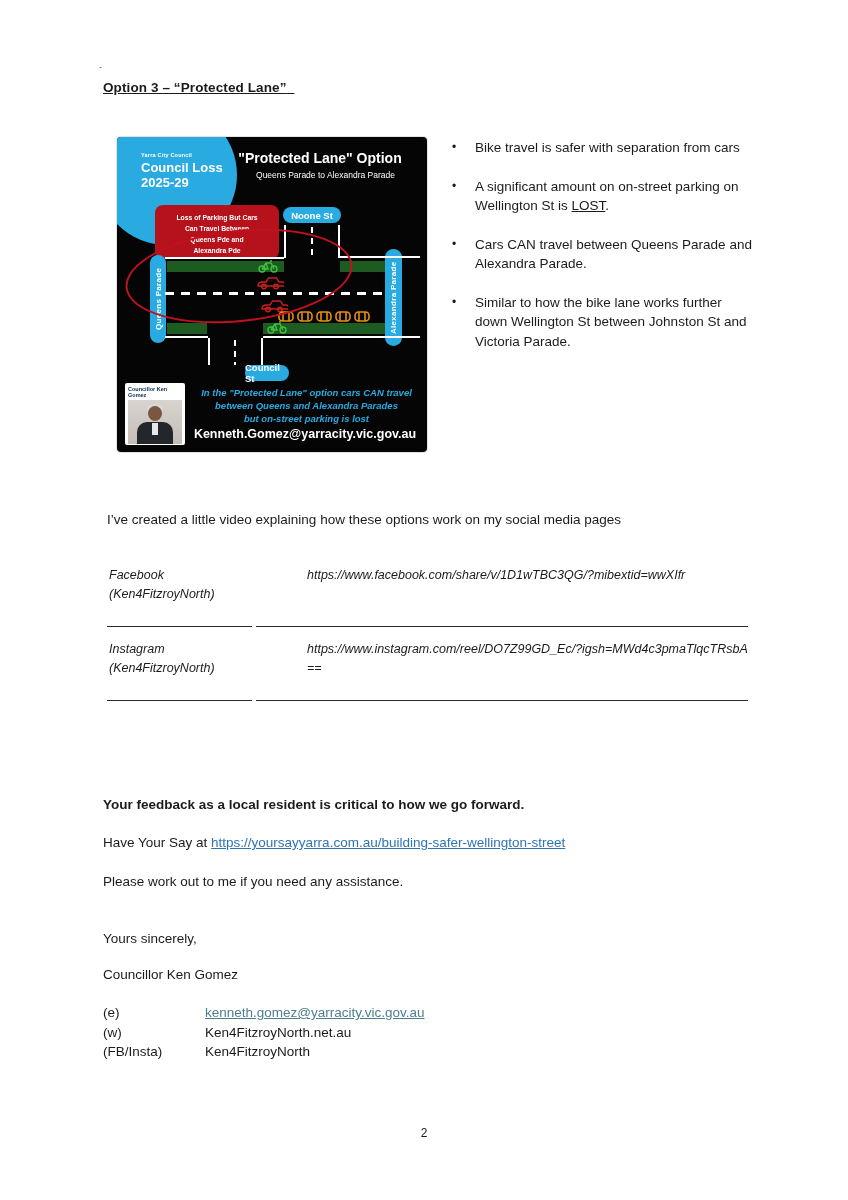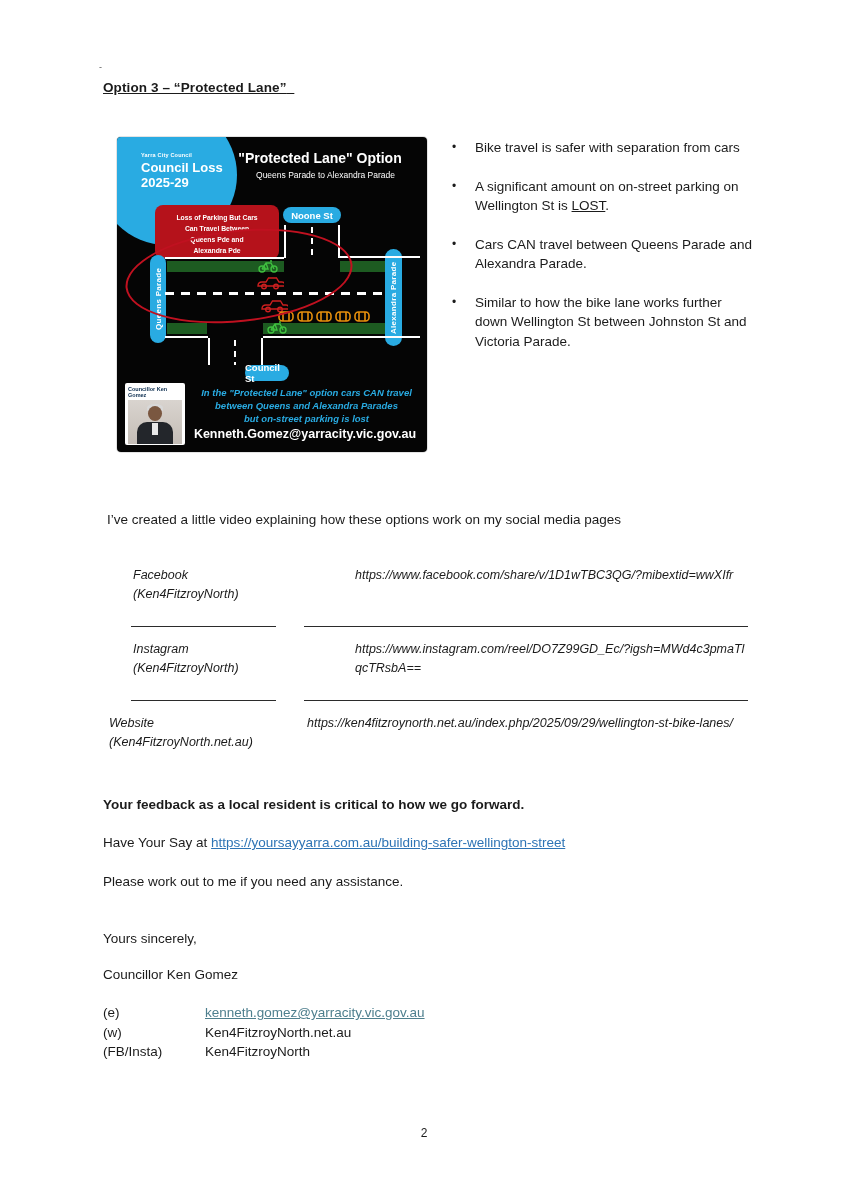--- a/index.html
+++ b/index.html
@@ -72,21 +72,21 @@
                 font-size:9.5px; font-weight:700; font-style:italic; line-height:13px; }
   .ig-email { left:68px; right:2px; top:290px; text-align:center; color:#fff; font-size:12.5px; font-weight:800; }
 
   
   .intro { left:107px; top:512px; font-size:13.5px; }
 
   .links-table { left:107px; top:553px; width:641px; }
   .lt-row { display:flex; font-style:italic; font-size:12.5px; line-height:19px; }
   .lt-row .c1 { width:145px; flex:0 0 145px; padding:13px 0 22px 2px; margin-right:4px; }
   .lt-row .c2 { flex:1; padding:13px 0 22px 51px; word-break:break-all; }
-  .lt-row.bordered .c1, .lt-row.bordered .c2 { border-bottom:1px solid #2b2b2b;margin-left:24px; }
+  .lt-row.bordered .c1, .lt-row.bordered .c2 { border-bottom:1px solid #2b2b2b; }
 
   .feedback-bold { left:103px; top:797px; font-size:13.5px; font-weight:700; }
   .have-say { left:103px; top:835px; font-size:13.5px; }
   a.say-link { color:#2e74b5; text-decoration:underline; cursor:pointer; }
   .assistance { left:103px; top:874px; font-size:13.5px; }
 
   .closing { left:103px; top:931px; font-size:13.5px; }
   .sig-name { left:103px; top:967px; font-size:13.5px; }
   .contacts { left:103px; top:1003px; font-size:13.5px; }
   .contact-row { display:flex; line-height:19.5px; }
@@ -245,27 +245,20 @@
       </div>
       <div class="c2">https://www.facebook.com/share/v/1D1wTBC3QG/?mibextid=wwXIfr</div>
     </div>
     <div class="lt-row bordered">
       <div class="c1">
         <div>Instagram</div>
         <div>(Ken4FitzroyNorth)</div>
       </div>
       <div class="c2">https://www.instagram.com/reel/DO7Z99GD_Ec/?igsh=MWd4c3pmaTlqcTRsbA==</div>
     </div>
-    <div class="lt-row">
-      <div class="c1">
-        <div>Website</div>
-        <div>(Ken4FitzroyNorth.net.au)</div>
-      </div>
-      <div class="c2">https://ken4fitzroynorth.net.au/index.php/2025/09/29/wellington-st-bike-lanes/</div>
-    </div>
   </div>
 
   <div class="abs have-say">
     <span>Have Your Say at </span><a class="say-link">https://yoursayyarra.com.au/building-safer-wellington-street</a>
   </div>
   <div class="abs feedback-bold">Your feedback as a local resident is critical to how we go forward.</div>
   <div class="abs assistance">Please work out to me if you need any assistance.</div>
 
   <div class="abs closing">Yours sincerely,</div>
   <div class="abs sig-name">Councillor Ken Gomez</div>

